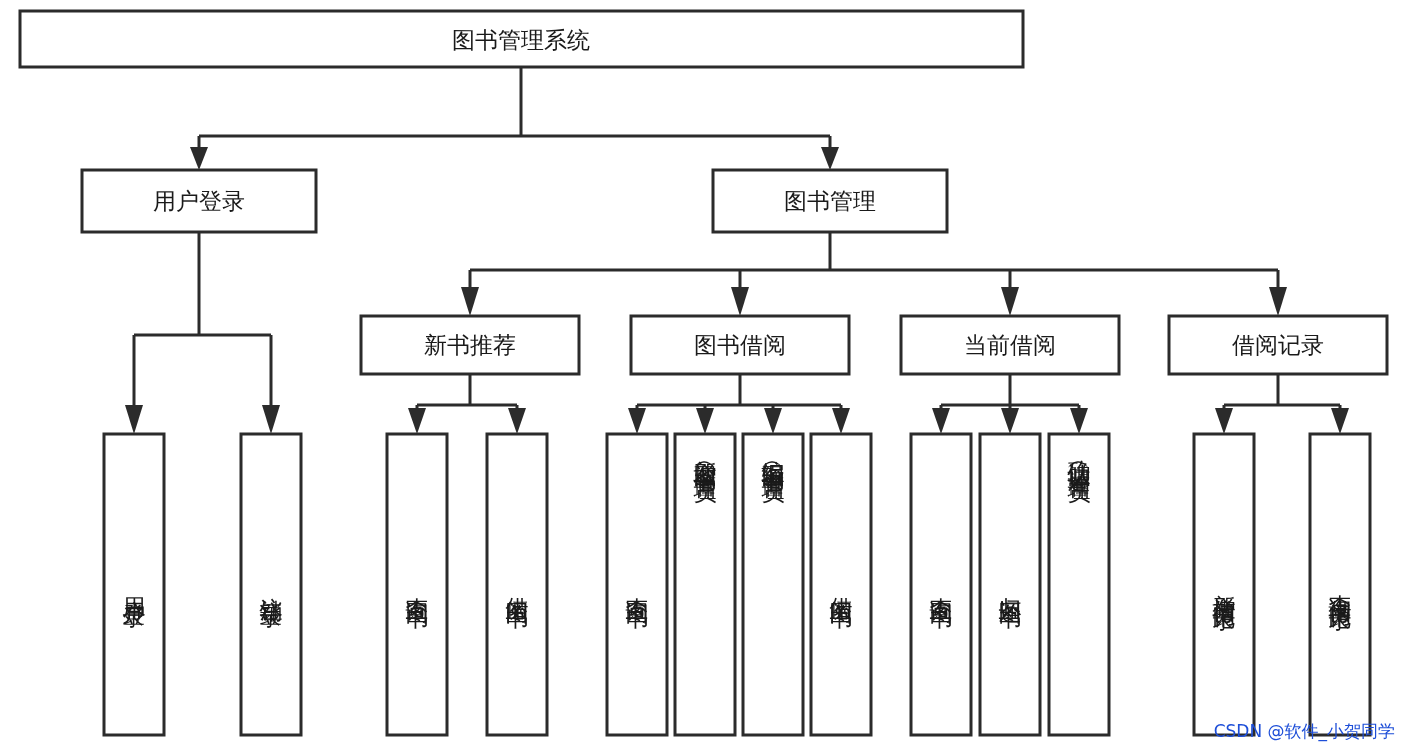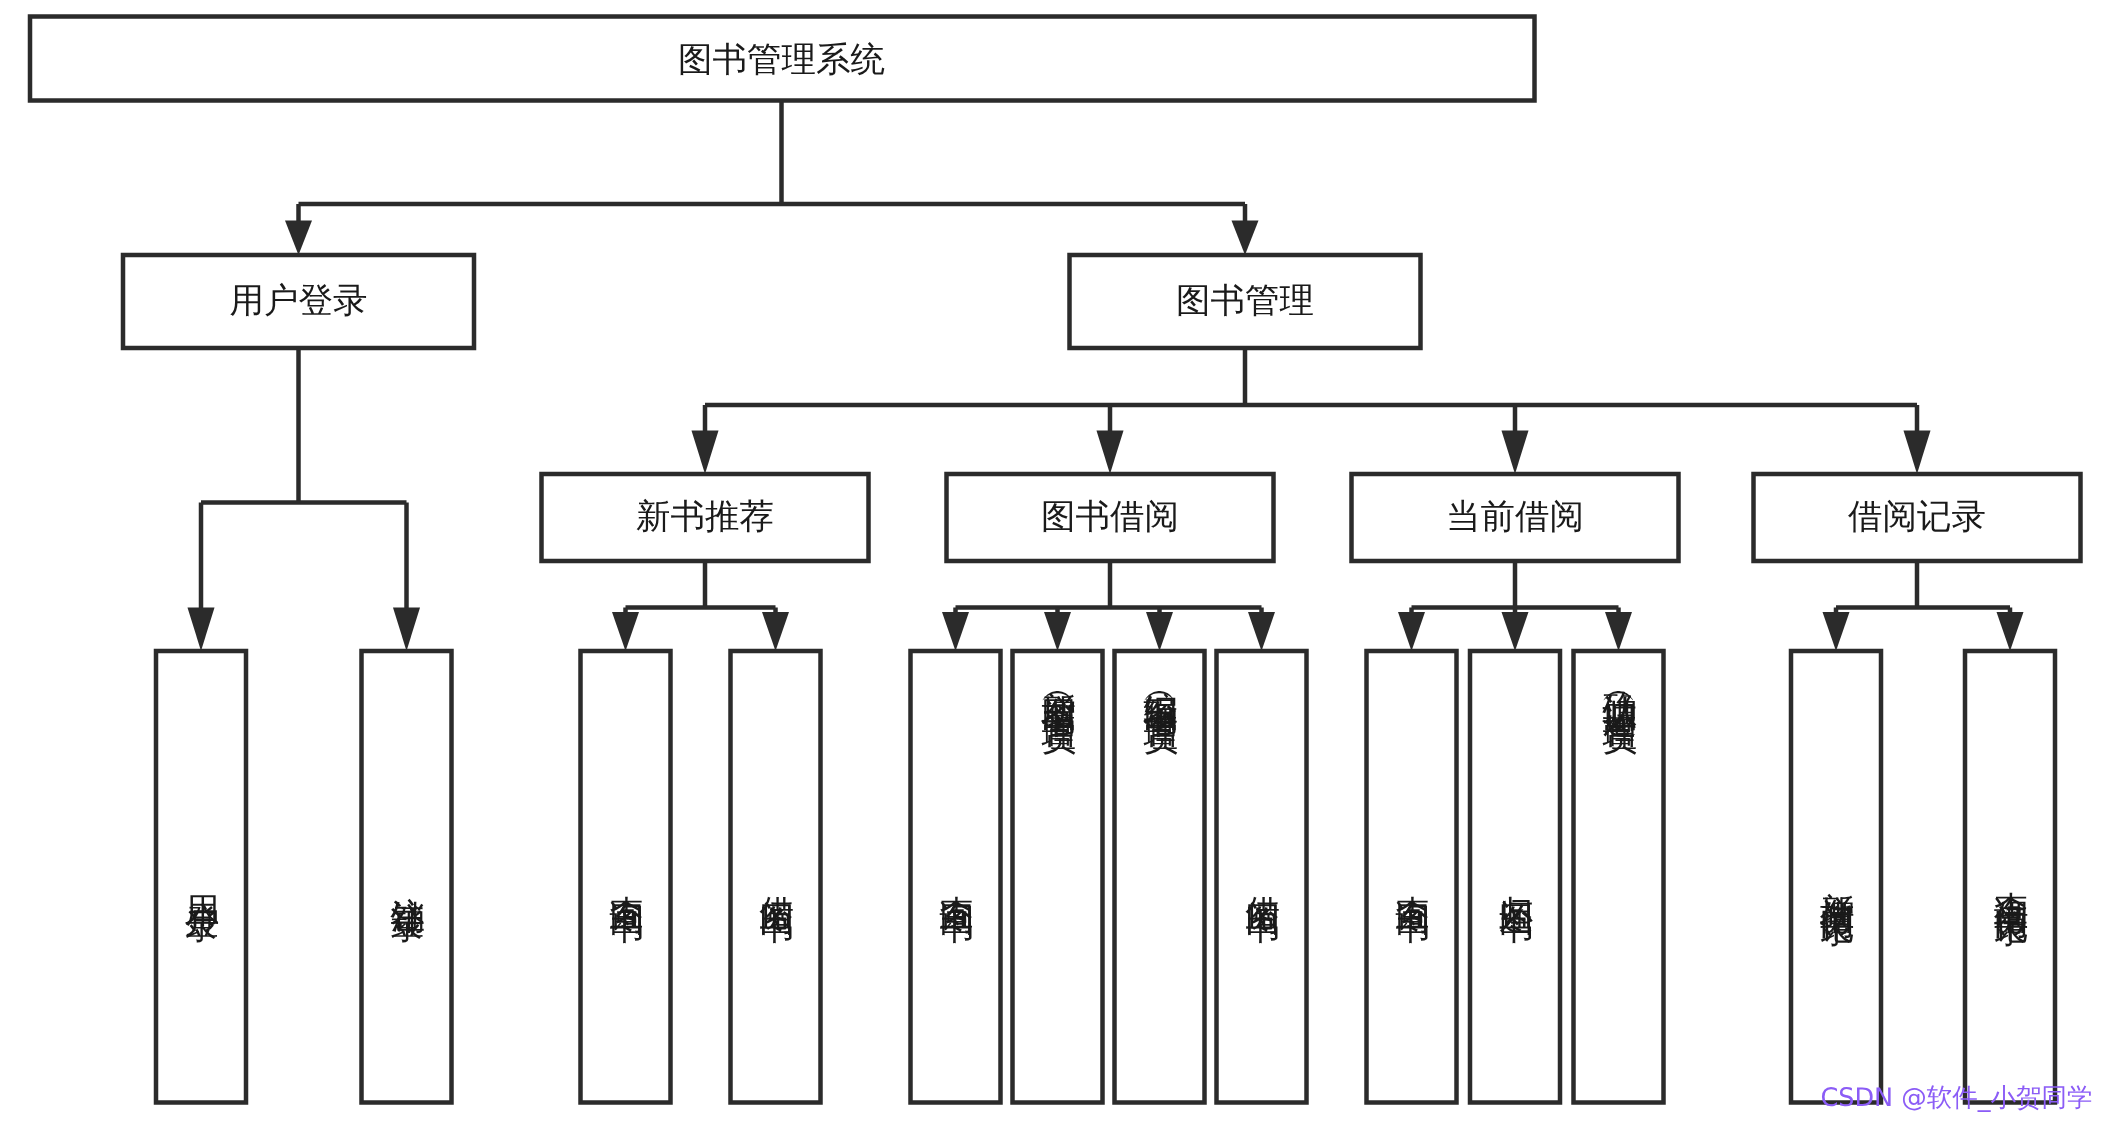--- a/index.html
+++ b/index.html
@@ -66,21 +66,21 @@
     letter-spacing: 3px;
     color: #1a1a1a;
     white-space: nowrap;
   }
   .watermark {
     position: absolute;
     right: 10px;
     bottom: 4px;
     font-family: "DejaVu Sans", "Liberation Sans", sans-serif;
     font-size: 17px;
-    color: #8b5cf6;
+    color: #1d4ed8;
     white-space: nowrap;
   }
 </style>
 </head>
 <body>
 
 <div id="diagram-root">
 
   <svg class="diagram-canvas" viewBox="0 0 1405 747" xmlns="http://www.w3.org/2000/svg">
 

